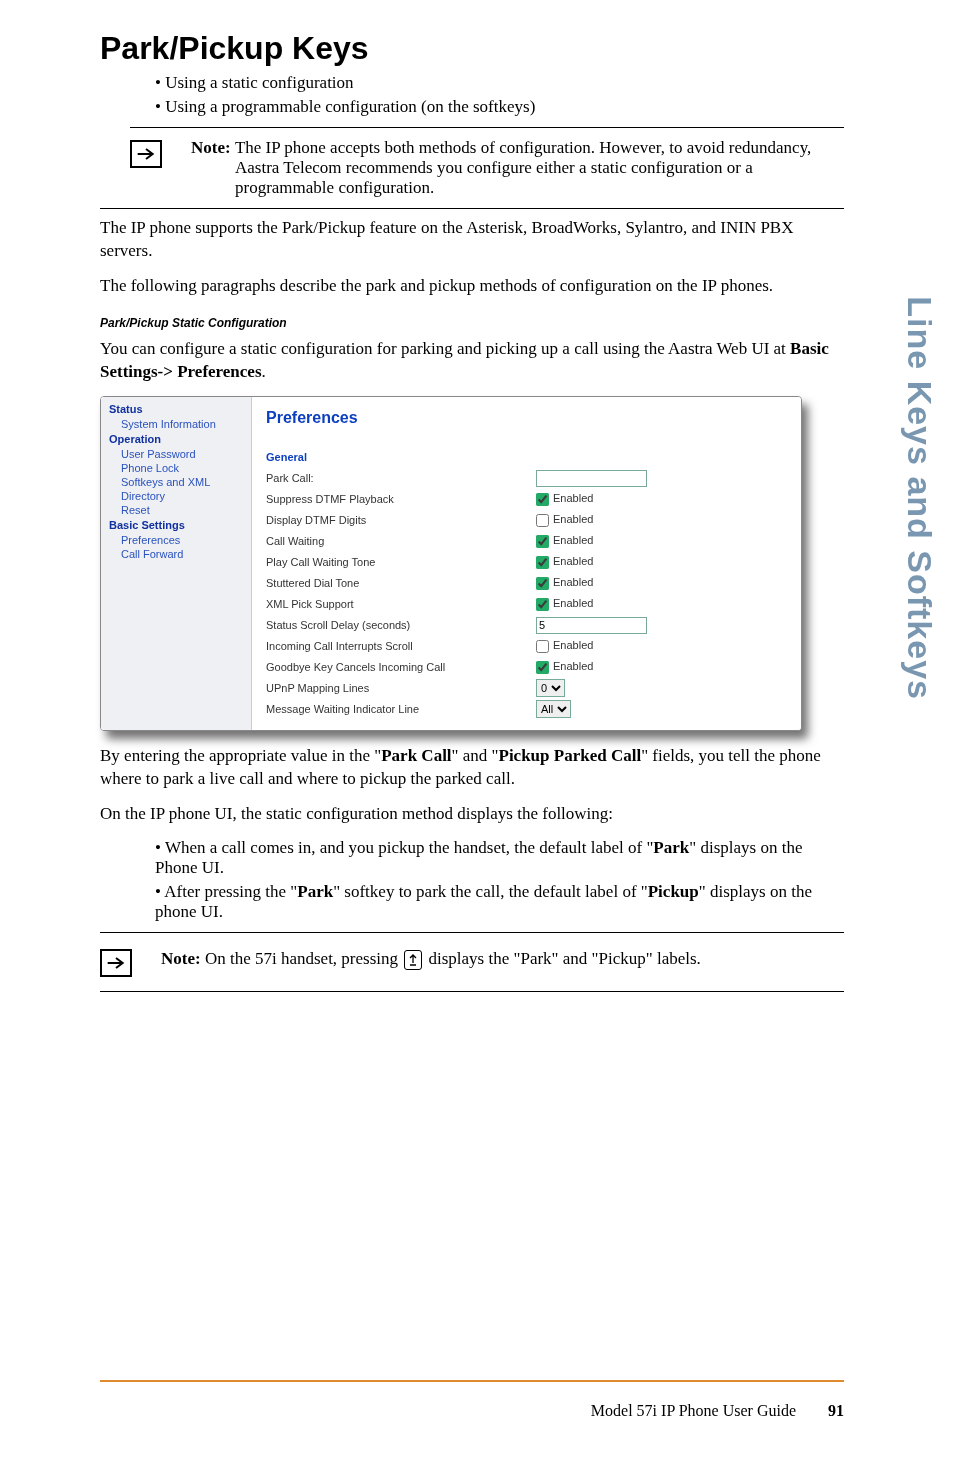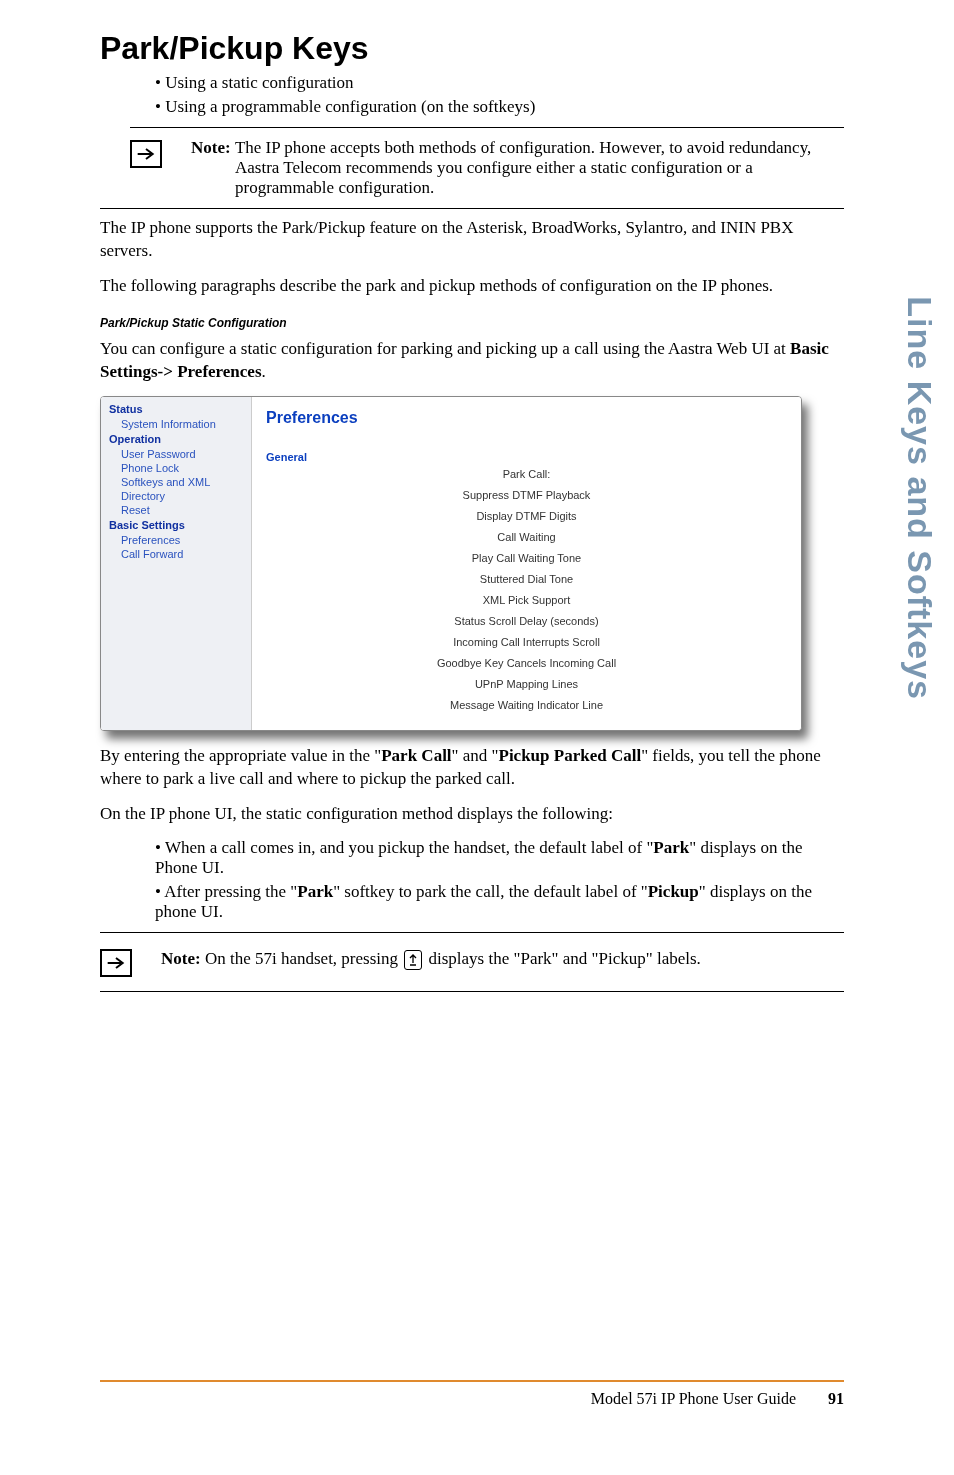--- a/index.html
+++ b/index.html
@@ -62,21 +62,21 @@
     flex: 0 0 28px;
     margin-top: 2px;
   }
   .arrow-box svg { width: 20px; height: 16px; }
   .note-text { flex: 1; }
   .note-text .label { font-weight: bold; }
   .note-hang { padding-left: 44px; text-indent: -44px; display:block; }
 
   .footer {
     position: absolute;
-    bottom: 32px;
+    bottom: 20px;
     right: 110px;
     font-size: 16px;
   }
   .footer .pg { font-weight: bold; margin-left: 28px; }
   .footer-rule {
     position:absolute;
     bottom:58px;
     left:100px; right:110px;
     border-top:2px solid #e08a2e;
   }
@@ -106,21 +106,21 @@
   }
   .nav .grp { color: #1030a0; font-weight: bold; padding: 2px 8px; }
   .nav .item { color: #2a52be; padding: 1px 0 1px 20px; cursor: default; }
   .content { flex: 1; padding: 12px 14px 10px 14px; }
   .content h4 {
     color: #0b3fbf; font-size: 16px; font-weight: bold;
     margin: 0 0 14px 0;
     font-family: "Trebuchet MS", Arial, sans-serif;
   }
   .content .sec { color: #0b3fbf; font-weight: bold; font-size: 11px; padding: 0 0 5px 0; border-bottom: 0; margin-top: 24px; }
-  .row { display: flex; align-items: center; height: 21px; flex-direction: column; }
+  .row { display: flex; align-items: center; height: 21px; }
   .row .lbl { flex: 0 0 270px; }
   .row .ctrl input[type="text"] { width: 110px; height: 15px; border: 1px solid #7a9; font-size: 11px; padding: 0 2px; }
   .row .ctrl input.short { width: 105px; }
   .row .ctrl label { margin-left: 2px; }
   .row .ctrl input[type="checkbox"] { accent-color: #2a6; vertical-align: middle; margin:0 2px 0 0; }
   .row .ctrl select { font-size: 11px; height: 18px; border: 1px solid #7a9; }
 
   .bold { font-weight: bold; }
   .keycap {
     display:inline-flex; align-items:center; justify-content:center;

